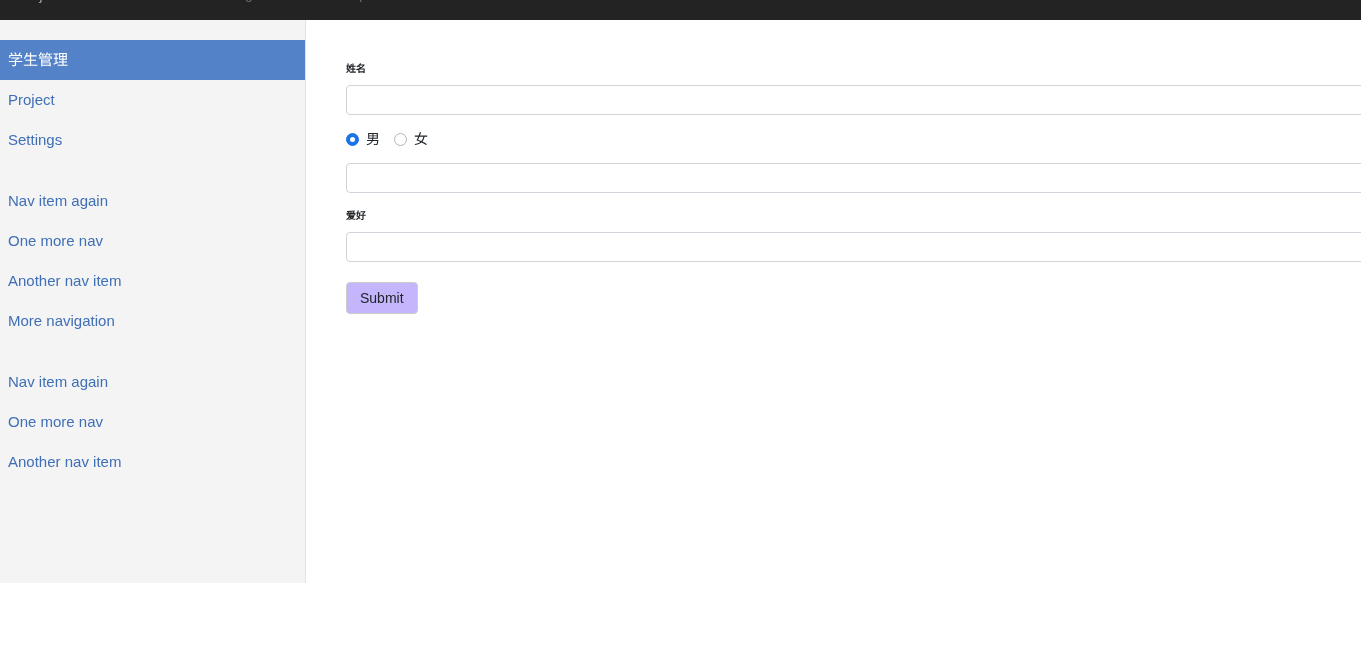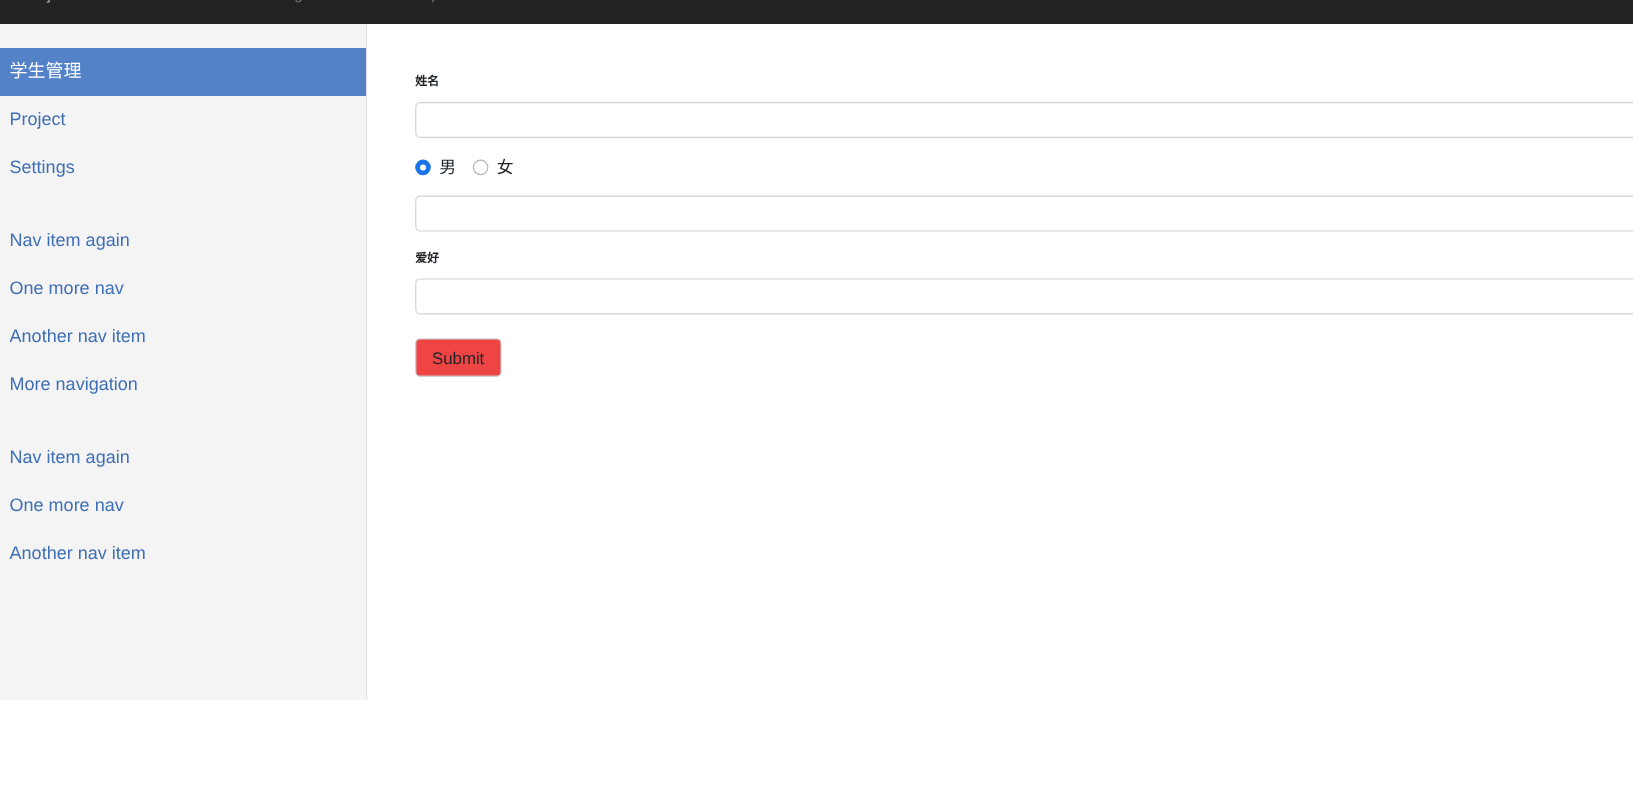--- a/index.html
+++ b/index.html
@@ -199,21 +199,21 @@
   }
 
   .submit-wrap {
     margin-top: 20px;
   }
   .btn-submit {
     font-family: inherit;
     font-size: 14px;
     line-height: 18px;
     color: #212529;
-    background: #ef4444;
+    background: #c4b5fd;
     border: 1px solid #ccc;
     border-radius: 4px;
     padding: 6px 13px;
     cursor: pointer;
   }
 </style>
 </head>
 <body>
 
 <div class="navbar">

